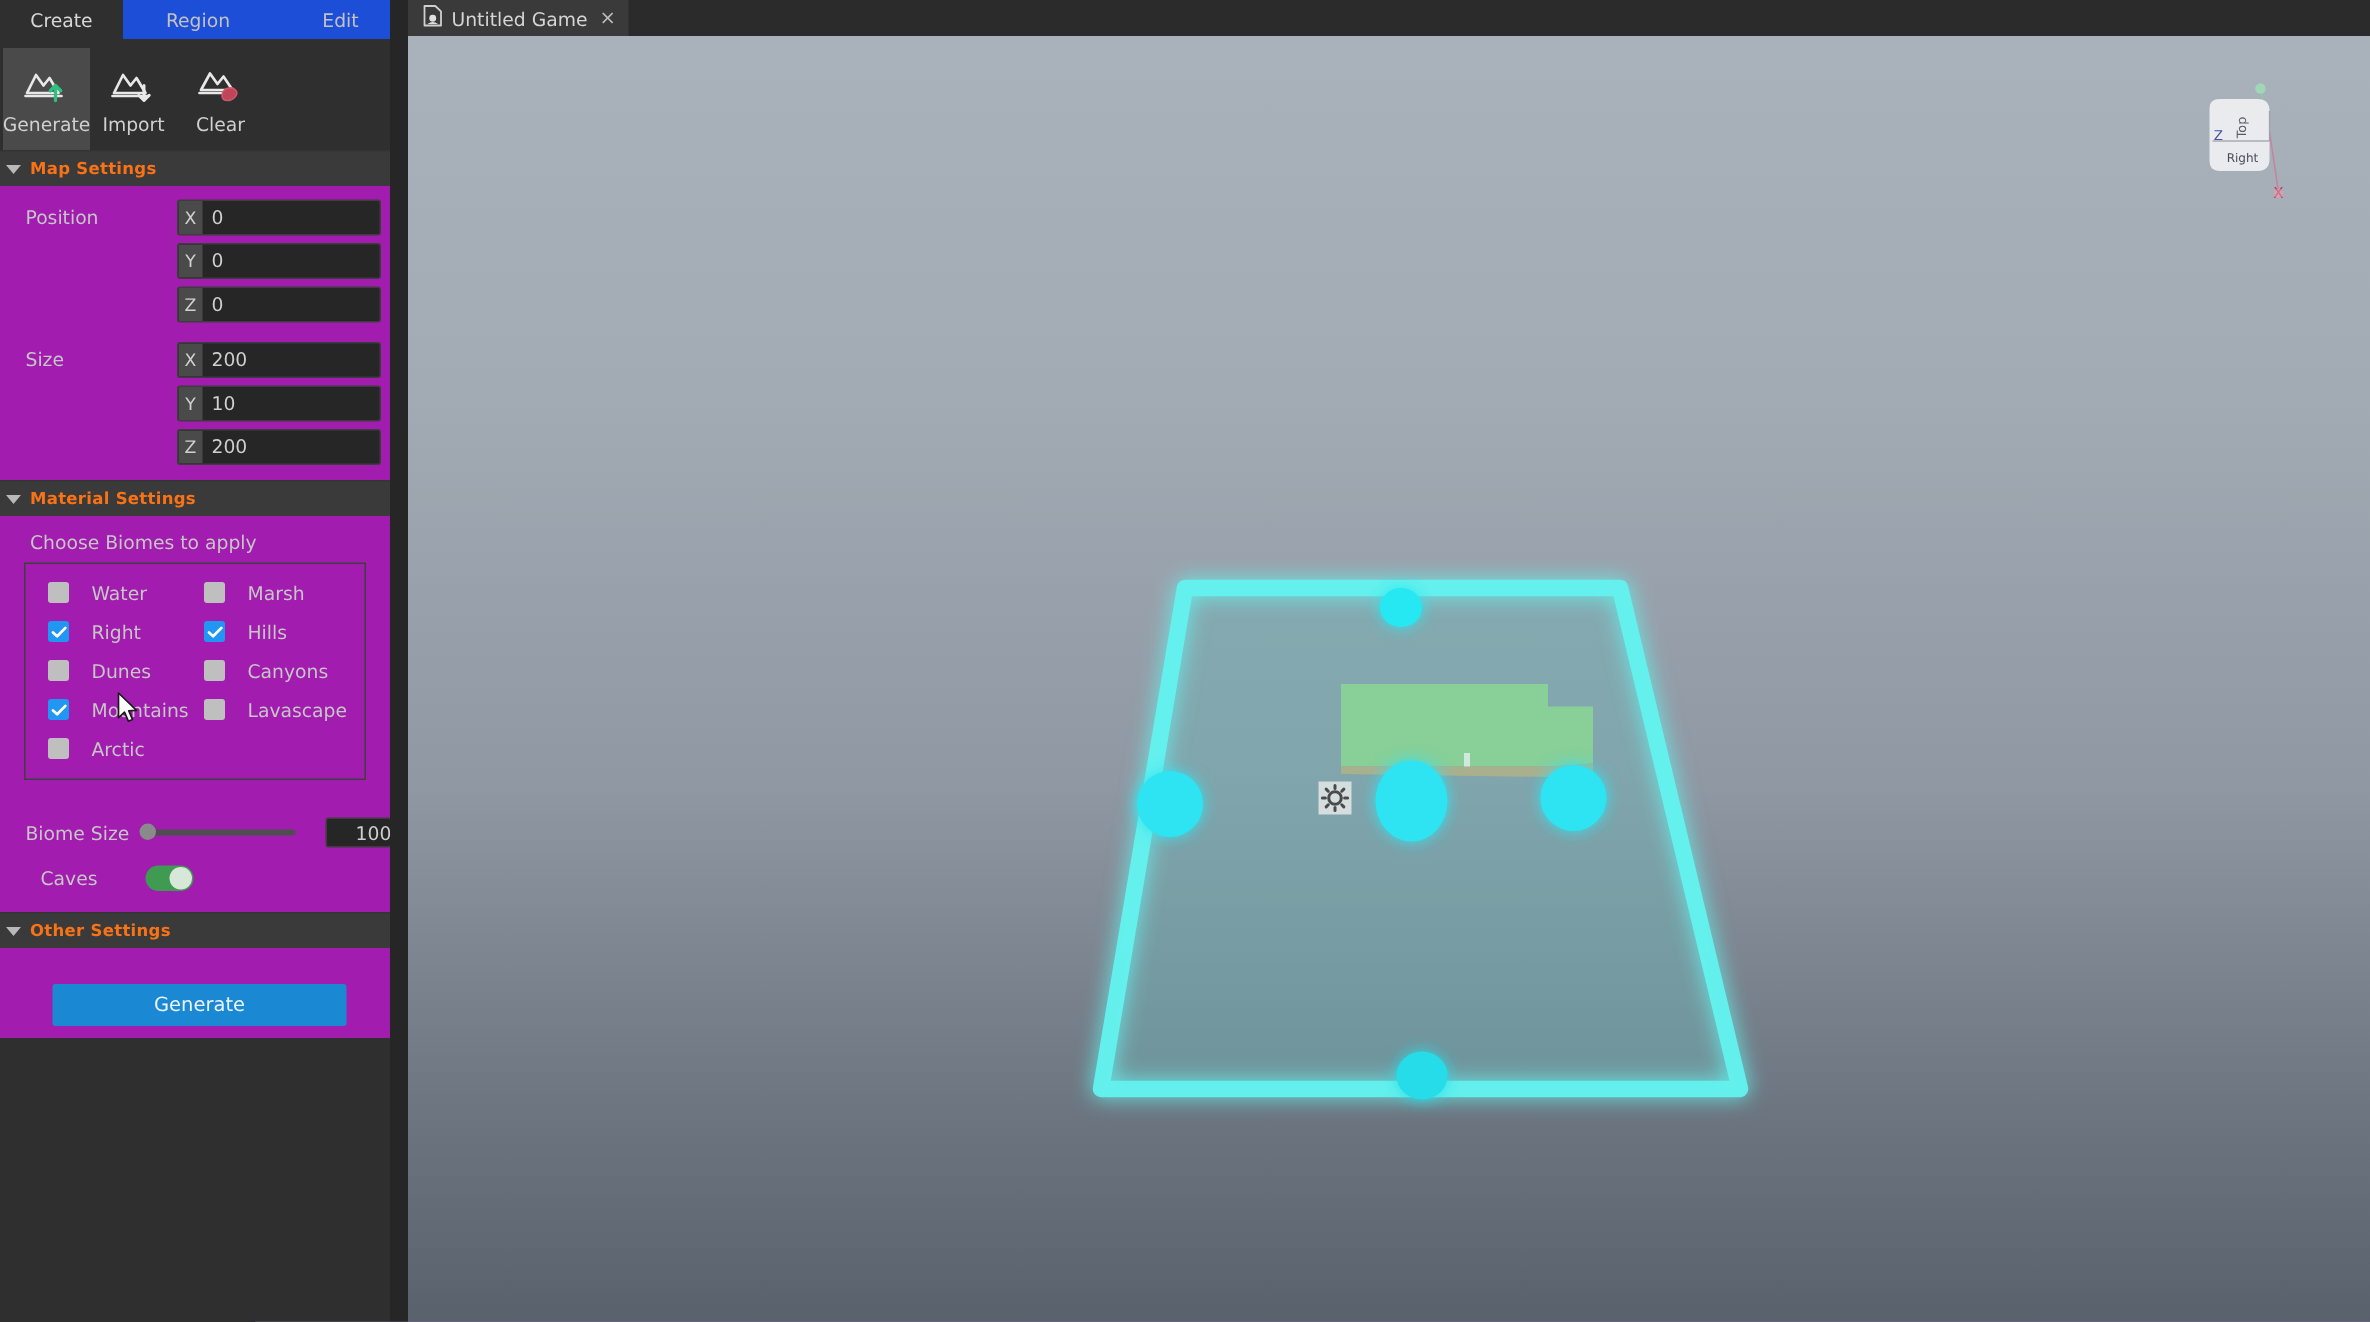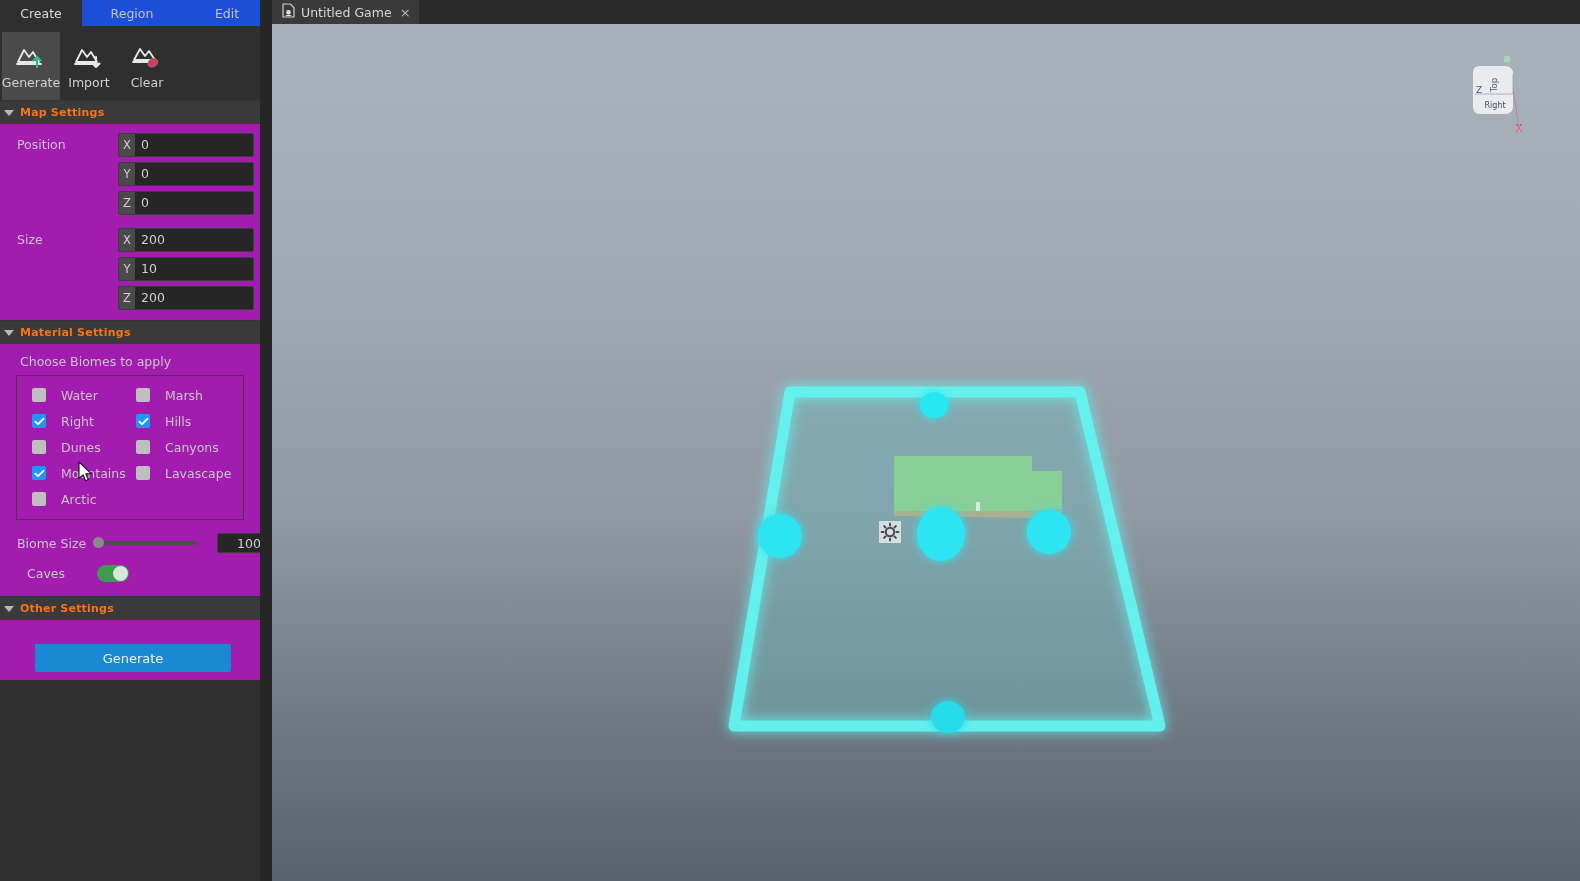--- a/index.html
+++ b/index.html
@@ -119,21 +119,21 @@
     width: 14px; height: 14px; border-radius: 2px;
     background: #bfbfbf;
     flex: 0 0 14px;
     display: flex; align-items: center; justify-content: center;
   }
   .cb.checked { background: #2196f3; }
   .cb svg { display: block; }
   .biome-name { font-size: 12.5px; color: #c6c6c6; margin-left: 15px; }
 
   
-  .slider-row { display: flex; align-items: center; height: 30px; margin-top: 8px; }
+  .slider-row { display: flex; align-items: center; height: 30px; margin-top: 20px; }
   .slider-label { width: 97px; padding-left: 17px; font-size: 12.5px; color: #c6c6c6; }
   .slider-track {
     position: relative; width: 100px; height: 4px;
     background: #4e4e4e; border-radius: 2px;
   }
   .slider-knob {
     position: absolute; left: -4px; top: -4px;
     width: 11px; height: 11px; border-radius: 50%;
     background: #8a8a8a;
   }

